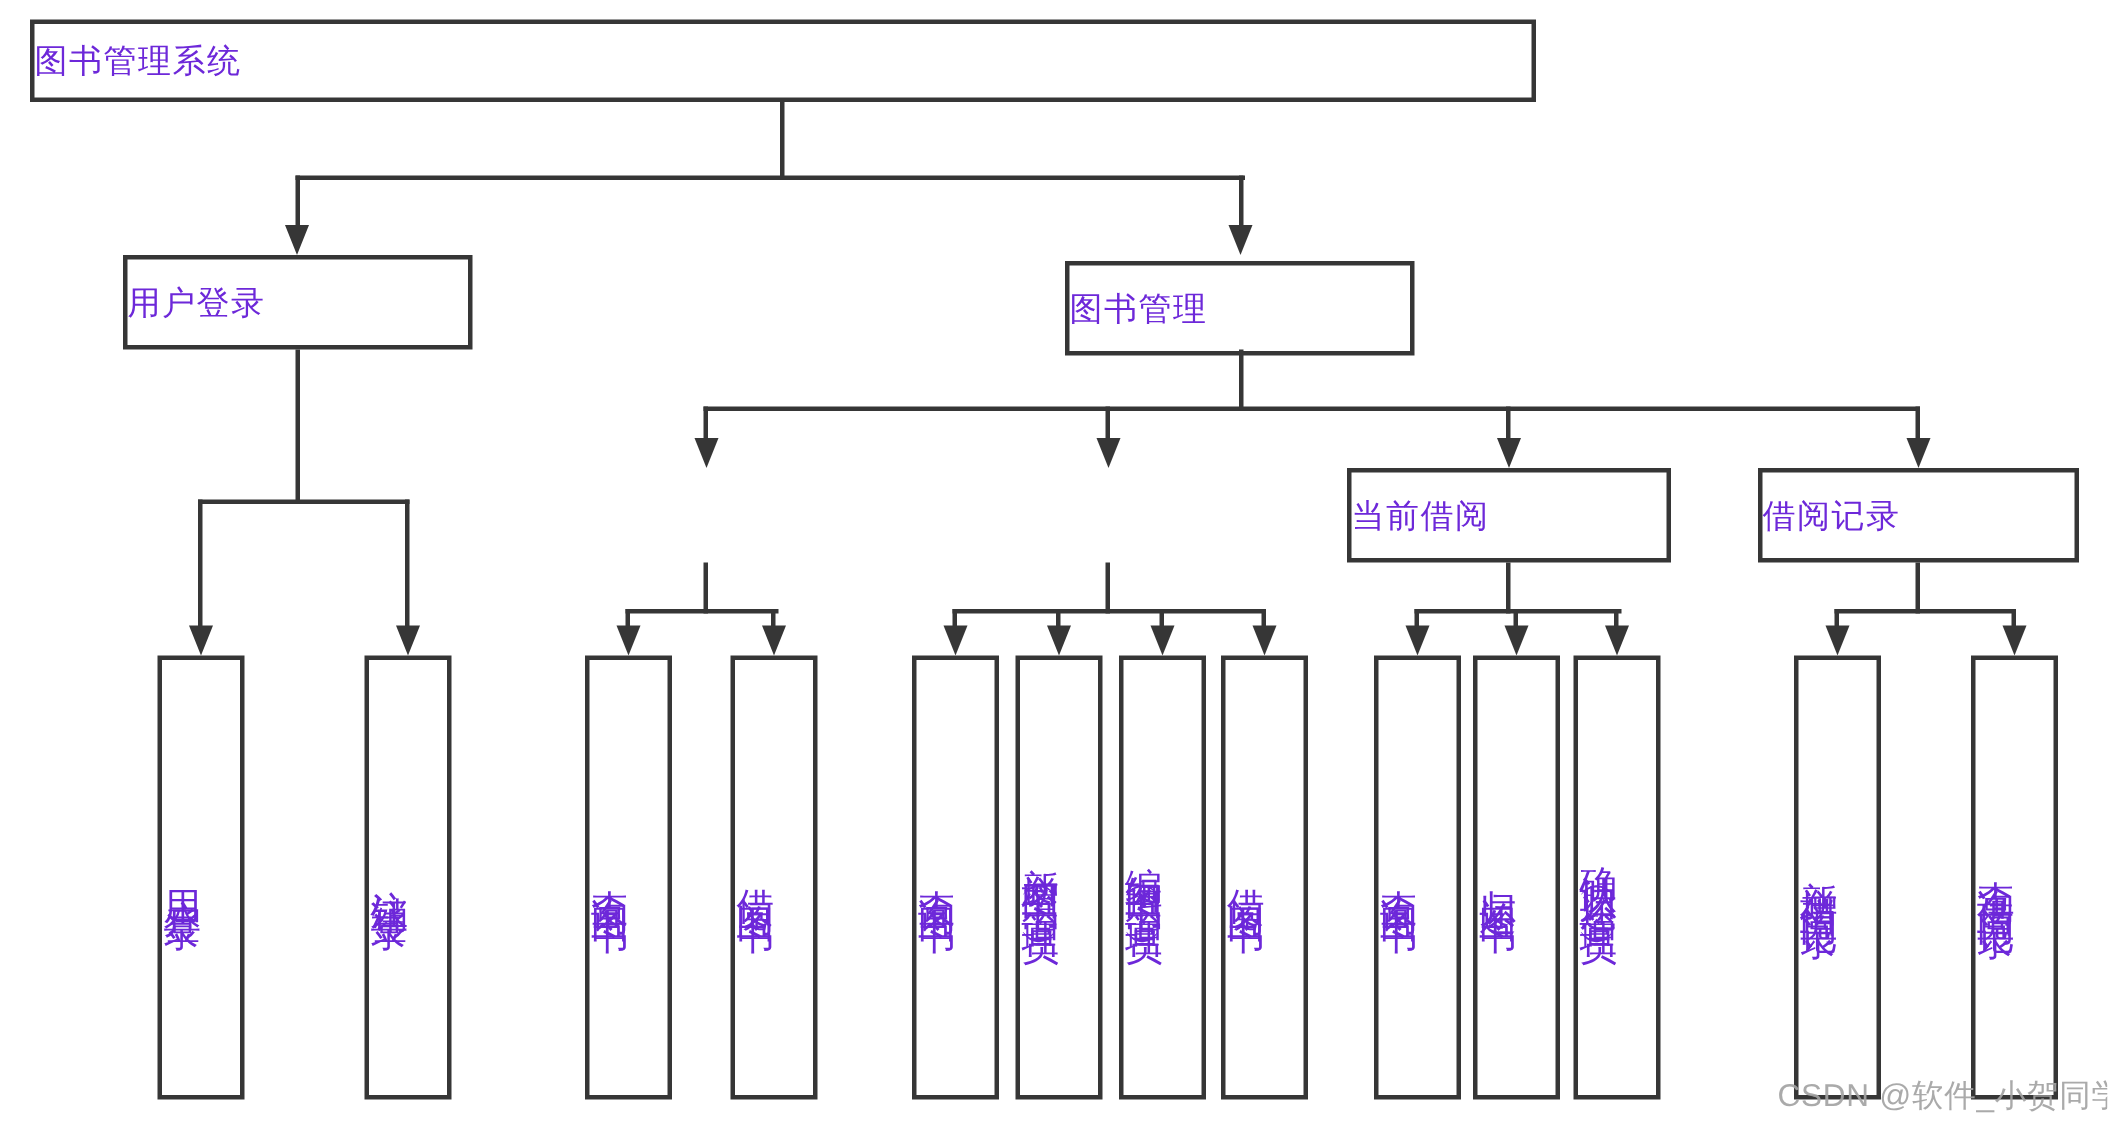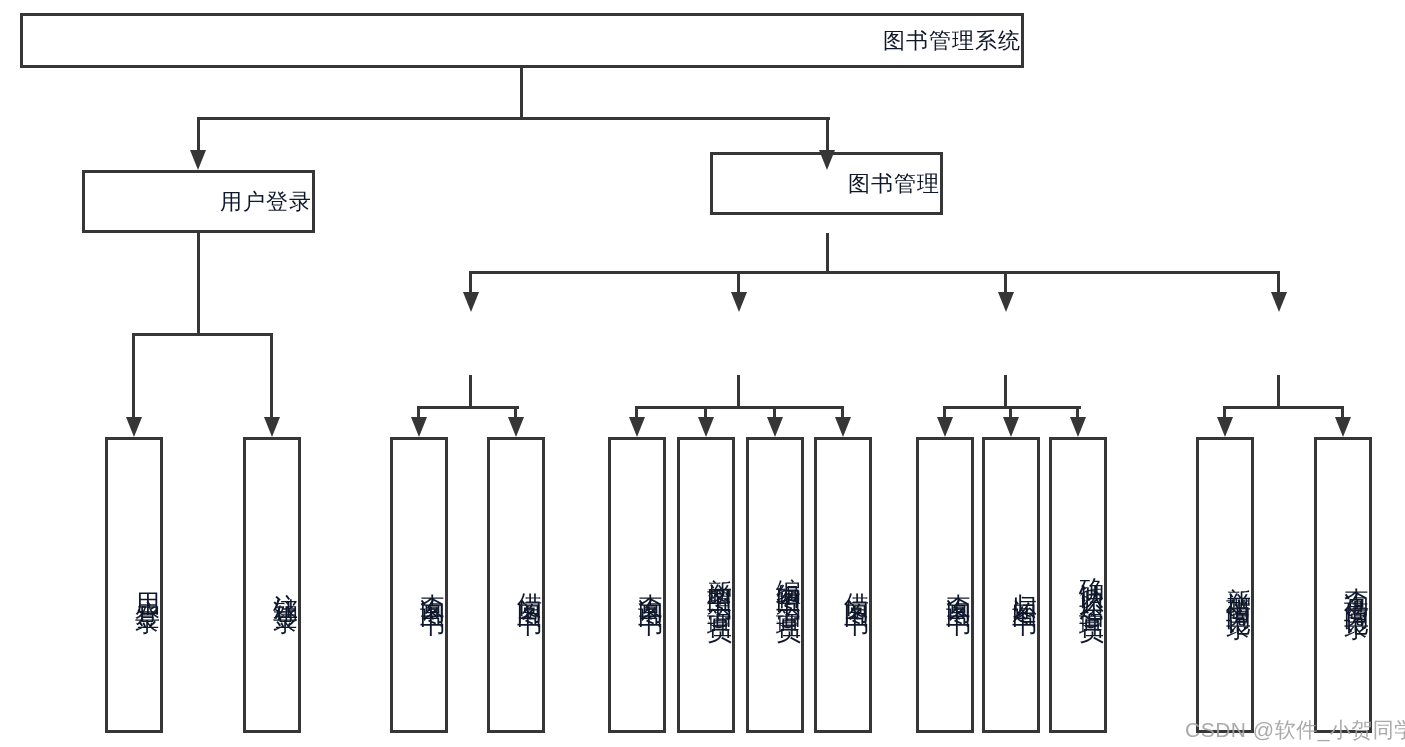--- a/index.html
+++ b/index.html
@@ -2,22 +2,22 @@
 <html><head>
 <meta charset="utf-8">
 <style>
   html,body{margin:0;padding:0;background:#fff;}
   .canvas{
     position:relative;width:1405px;height:747px;background:#ffffff;
     font-family:"Liberation Sans",sans-serif;overflow:hidden;
   }
   .node{
     position:absolute;border:3px solid #363636;background:#ffffff;
-    box-sizing:border-box;display:flex;align-items:center;justify-content:flex-end;
-    color:#0f172a;
+    box-sizing:border-box;display:flex;align-items:center;justify-content:flex-start;
+    color:#6d28d9;
   }
   .node.h .lbl{font-size:22px;letter-spacing:1px;white-space:nowrap;}
   .node.v .lbl{
     writing-mode:vertical-rl;text-orientation:mixed;
     font-size:25px;letter-spacing:6px;line-height:1;
   }
   .vl,.hl{position:absolute;background:#363636;}
   .vl{width:3px;}
   .hl{height:3px;}
   .tri{
@@ -35,24 +35,30 @@
 
 <div class="canvas">
 
   <div class="node h" style="left:20px;top:13px;width:1004px;height:55px">
     <span class="lbl">图书管理系统</span>
   </div>
 
   <div class="node h" style="left:82px;top:170px;width:233px;height:63px">
     <span class="lbl">用户登录</span>
   </div>
-  <div class="node h" style="left:710px;top:152px;width:233px;height:63px">
+  <div class="node h" style="left:710px;top:174px;width:233px;height:63px">
     <span class="lbl">图书管理</span>
   </div>
 
+  <div class="node h" style="left:898px;top:312px;width:216px;height:63px">
+    <span class="lbl">当前借阅</span>
+  </div>
+  <div class="node h" style="left:1172px;top:312px;width:214px;height:63px">
+    <span class="lbl">借阅记录</span>
+  </div>
 
   <div class="node v" style="left:105px;top:437px;width:58px;height:296px">
     <span class="lbl">用户登录</span>
   </div>
   <div class="node v" style="left:243px;top:437px;width:58px;height:296px">
     <span class="lbl">注销登录</span>
   </div>
   <div class="node v" style="left:390px;top:437px;width:58px;height:296px">
     <span class="lbl">查询图书</span>
   </div>

